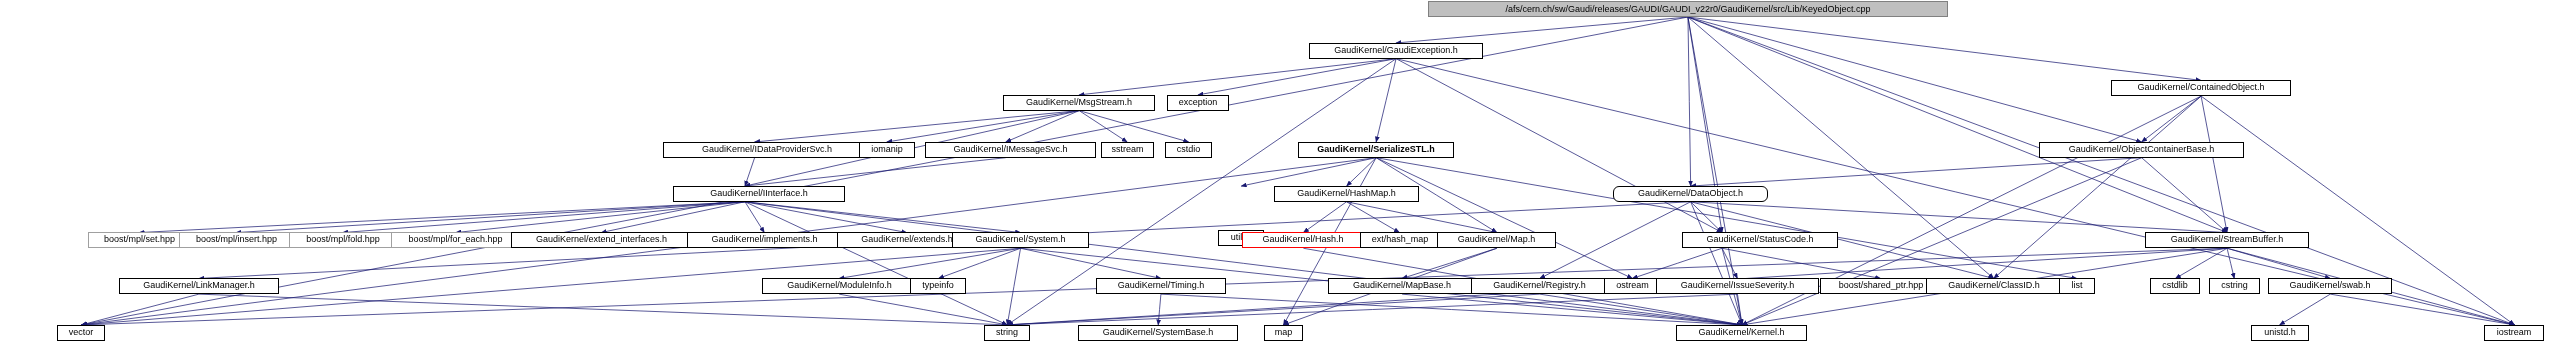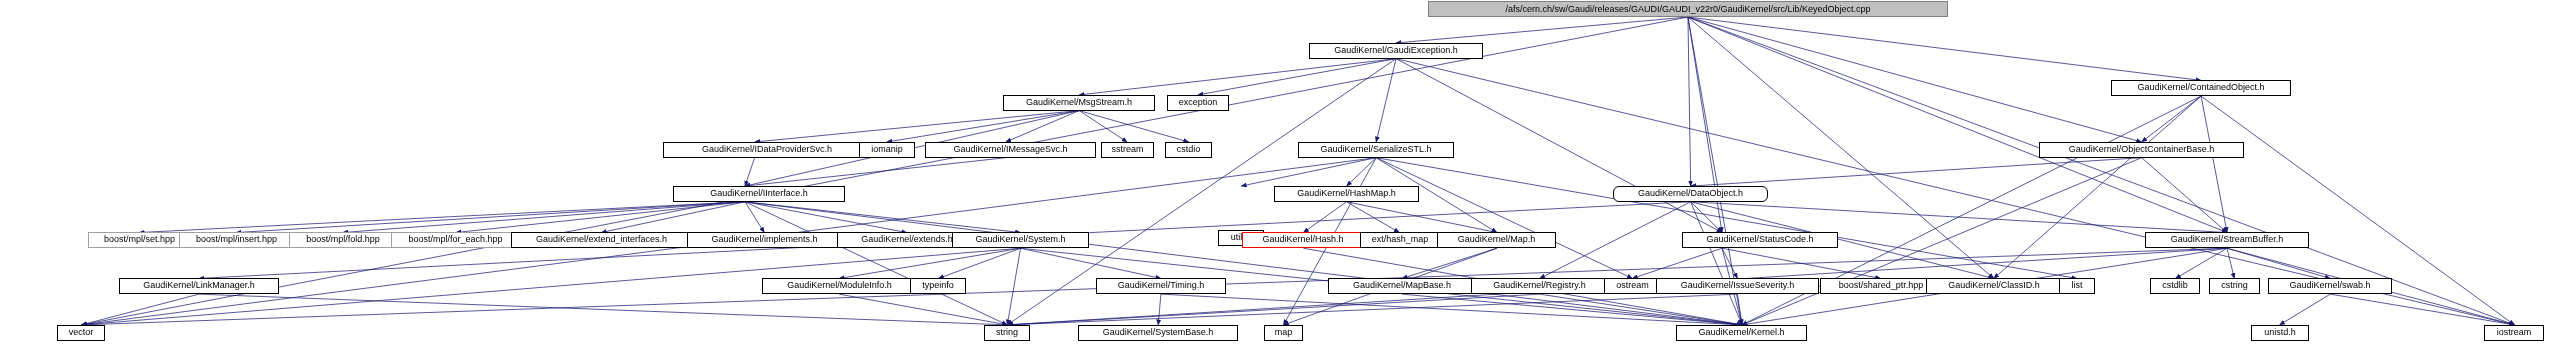--- a/index.html
+++ b/index.html
@@ -121,21 +121,21 @@
       <div class="node root" style="left: 1428px; top: 1.2px; width: 520px;">/afs/cern.ch/sw/Gaudi/releases/GAUDI/GAUDI_v22r0/GaudiKernel/src/Lib/KeyedObject.cpp</div>
       <div class="node" style="left: 1309px; top: 43px; width: 174px;">GaudiKernel/GaudiException.h</div>
       <div class="node" style="left: 2111px; top: 80px; width: 180px;">GaudiKernel/ContainedObject.h</div>
       <div class="node" style="left: 1003px; top: 95px; width: 152px;">GaudiKernel/MsgStream.h</div>
       <div class="node" style="left: 1167px; top: 95px; width: 62px;">exception</div>
       <div class="node" style="left: 663px; top: 142px; width: 208px;">GaudiKernel/IDataProviderSvc.h</div>
       <div class="node" style="left: 859px; top: 142px; width: 56px;">iomanip</div>
       <div class="node" style="left: 925px; top: 142px; width: 171px;">GaudiKernel/IMessageSvc.h</div>
       <div class="node" style="left: 1101px; top: 142px; width: 53px;">sstream</div>
       <div class="node" style="left: 1165px; top: 142px; width: 47px;">cstdio</div>
-      <div class="node" style="left: 1298px; top: 142px; width: 156px;">GaudiKernel/SerializeSTL.h</div>
+      <div class="node" style="left: 1298px; top: 142px; width: 156px; font-weight: bold;">GaudiKernel/SerializeSTL.h</div>
       <div class="node" style="left: 2039px; top: 142px; width: 205px;">GaudiKernel/ObjectContainerBase.h</div>
       <div class="node" style="left: 673px; top: 186px; width: 172px;">GaudiKernel/IInterface.h</div>
       <div class="node" style="left: 1218px; top: 186px; width: 46px; margin-top: 44px;">utility</div>
       <div class="node" style="left: 1274px; top: 186px; width: 145px;">GaudiKernel/HashMap.h</div>
       <div class="node" style="left: 1613px; top: 186px; width: 155px; border-radius: 6px;">GaudiKernel/DataObject.h</div>
       <div class="node gray" style="left: 88px; top: 232px; width: 103px;">boost/mpl/set.hpp</div>
       <div class="node gray" style="left: 179px; top: 232px; width: 115px;">boost/mpl/insert.hpp</div>
       <div class="node gray" style="left: 289px; top: 232px; width: 108px;">boost/mpl/fold.hpp</div>
       <div class="node gray" style="left: 391px; top: 232px; width: 129px;">boost/mpl/for_each.hpp</div>
       <div class="node" style="left: 511px; top: 232px; width: 181px;">GaudiKernel/extend_interfaces.h</div>

